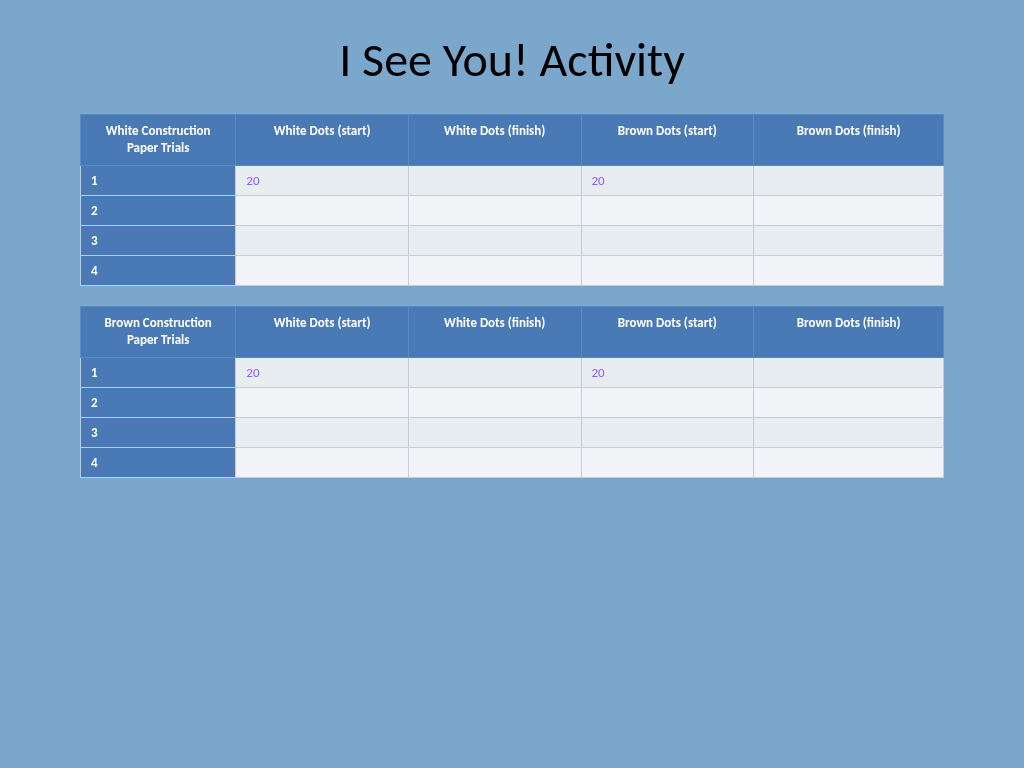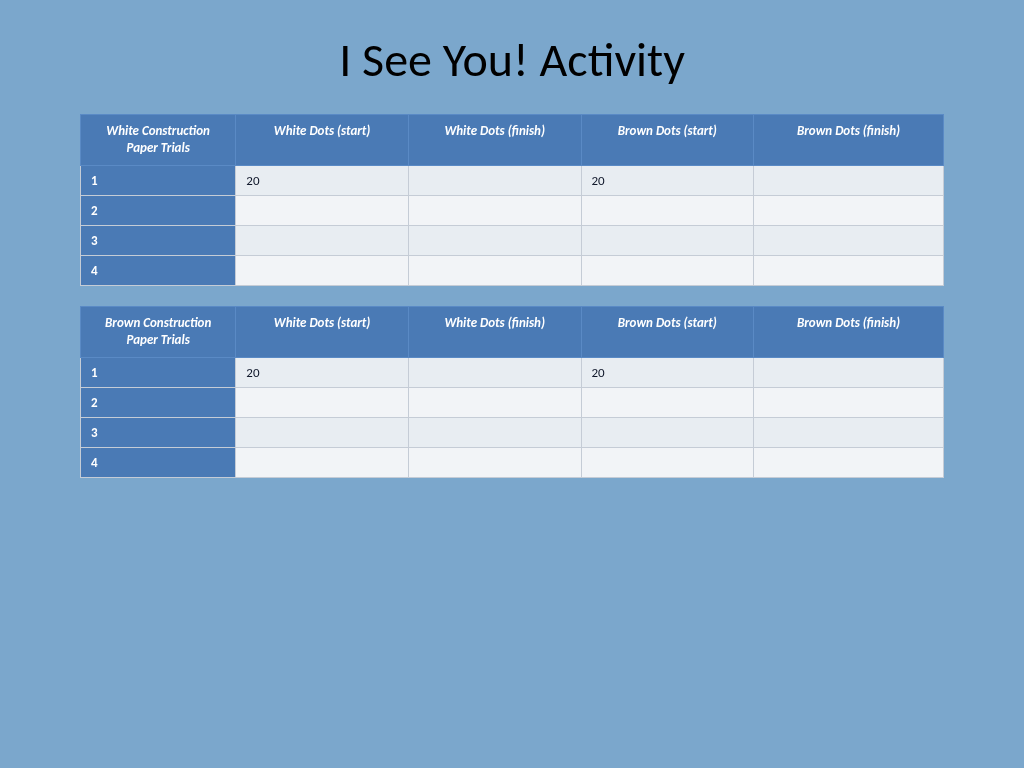--- a/index.html
+++ b/index.html
@@ -41,21 +41,20 @@
     }
 
     table {
       width: 100%;
       border-collapse: collapse;
       border: 1.5px solid #4a7aaa;
     }
 
     thead tr {
       background-color: #4a7ab5;
-      font-style: italic;
     }
 
     thead th {
       color: white;
       font-weight: bold;
       font-size: 13px;
       padding: 8px 10px;
       border: 1.5px solid #5a8ac5;
       vertical-align: top;
       line-height: 1.3;
@@ -66,21 +65,21 @@
     }
 
     tbody tr:nth-child(even) {
       background-color: #f2f4f7;
     }
 
     tbody td {
       padding: 7px 10px;
       border: 1px solid #c5ccd6;
       font-size: 13px;
-      color: #0f172a;
+      color: #8b5cf6;
       vertical-align: middle;
       height: 28px;
     }
 
     tbody td:first-child {
       background-color: #4a7ab5;
       color: white;
       font-weight: bold;
       width: 18%;
     }

